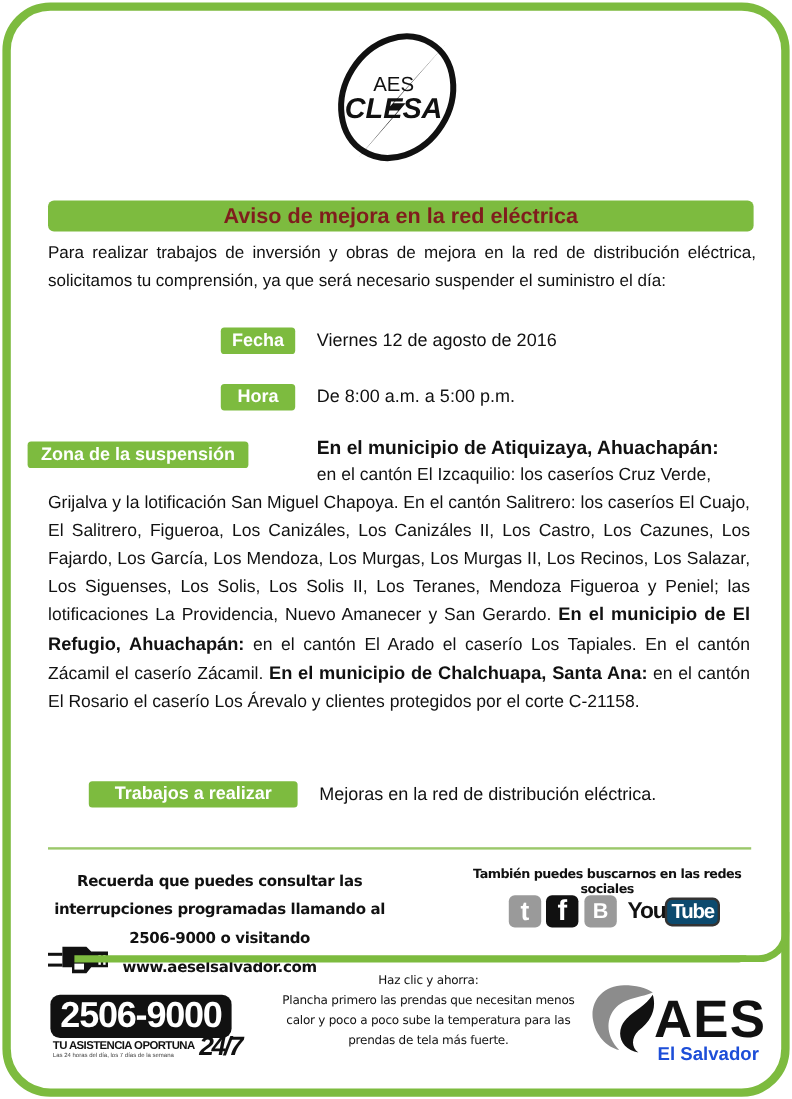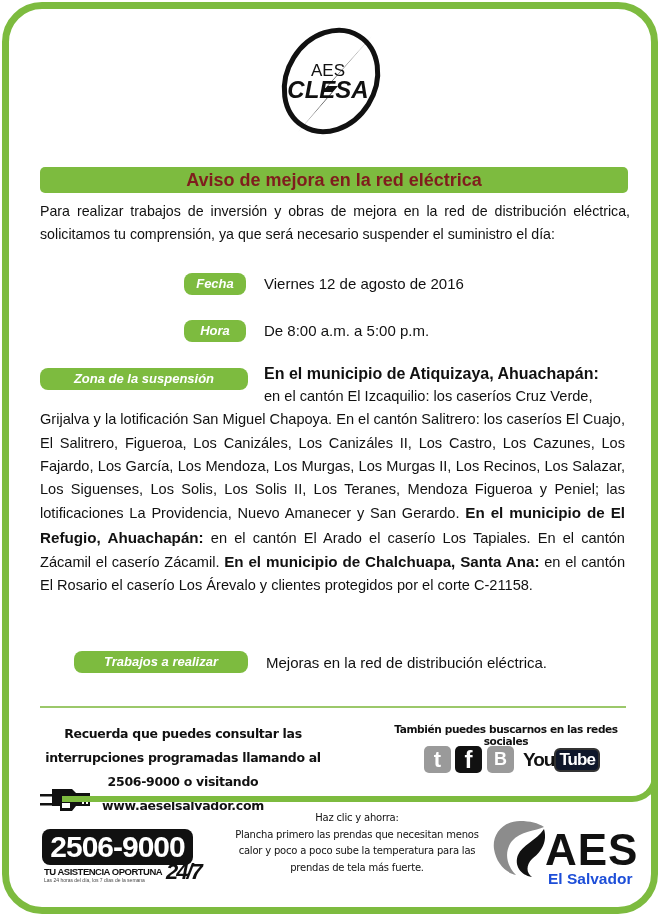--- a/index.html
+++ b/index.html
@@ -19,21 +19,21 @@
     font-size: 18px; text-align: center; line-height: 26px; font-weight: bold;
   }
 
   .intro {
     position: absolute; left: 40px; top: 200px; width: 590px;
     font-size: 14.2px; line-height: 23px; text-align: justify;
   }
 
   .pill {
     position: absolute; background: #7dbb3f; color: #fff; font-weight: bold;
-    font-size: 13px; height: 22px; line-height: 22px; text-align: center; border-radius: 8px; font-style: italic;
+    font-size: 15px; height: 22px; line-height: 22px; text-align: center; border-radius: 3px;
   }
   .value { position: absolute; font-size: 15px; line-height: 22px; }
 
   .zone-head {
     position: absolute; left: 264px; top: 363px; font-size: 16px; font-weight: bold; line-height: 22px;
   }
   .zone-body {
     position: absolute; left: 40px; top: 385px; width: 585px;
     font-size: 14.6px; line-height: 23.3px; text-align: justify;
   }
@@ -90,21 +90,21 @@
 
 <div class="title-bar">Aviso de mejora en la red eléctrica</div>
 <p class="intro">Para realizar trabajos de inversión y obras de mejora en la red de distribución eléctrica, solicitamos tu comprensión, ya que será necesario suspender el suministro el día:</p>
 
 <div class="pill" style="left:184px;top:273px;width:62px;">Fecha</div>
 <div class="value" style="left:264px;top:273px;">Viernes 12 de agosto de 2016</div>
 
 <div class="pill" style="left:184px;top:320px;width:62px;">Hora</div>
 <div class="value" style="left:264px;top:320px;">De 8:00 a.m. a 5:00 p.m.</div>
 
-<div class="pill" style="left:40px;top:368px;width:208px;">Zona de la suspensión</div>
+<div class="pill" style="left:23px;top:368px;width:184px;">Zona de la suspensión</div>
 <div class="zone-head">En el municipio de Atiquizaya, Ahuachapán:</div>
 
 <div class="zone-body">
   <span class="indent">en el cantón El Izcaquilio: los caseríos Cruz Verde,</span>
   <span>Grijalva y la lotificación San Miguel Chapoya. En el cantón Salitrero: los caseríos El Cuajo, El Salitrero, Figueroa, Los Canizáles, Los Canizáles II, Los Castro, Los Cazunes, Los Fajardo, Los García, Los Mendoza, Los Murgas, Los Murgas II, Los Recinos, Los Salazar, Los Siguenses, Los Solis, Los Solis II, Los Teranes, Mendoza Figueroa y Peniel; las lotificaciones La Providencia, Nuevo Amanecer y San Gerardo.</span>
   <b>En el municipio de El Refugio, Ahuachapán:</b>
   <span>en el cantón El Arado el caserío Los Tapiales. En el cantón Zácamil el caserío Zácamil.</span>
   <b>En el municipio de Chalchuapa, Santa Ana:</b>
   <span>en el cantón El Rosario el caserío Los Árevalo y clientes protegidos por el corte C-21158.</span>
 </div>
@@ -125,21 +125,21 @@
     <span>t</span>
   </div>
 <div class="social sq" style="left:455px;background:#111;font-size:24px;font-family:'Liberation Sans',sans-serif;">
     <span>f</span>
   </div>
 <div class="social sq" style="left:487px;background:#9a9a9a;font-size:18px;">
     <span>B</span>
   </div>
 <div class="social" style="left:523px;display:flex;align-items:center;">
   <span style="font-weight:bold;font-size:19px;letter-spacing:-1px;">You</span>
-  <span style="background:#0f172a;color:#fff;border:2px solid #333;border-radius:6px;font-weight:bold;font-size:17px;padding:0 3px;letter-spacing:-1px;">Tube</span>
+  <span style="background:#0c4a6e;color:#fff;border:2px solid #333;border-radius:6px;font-weight:bold;font-size:17px;padding:0 3px;letter-spacing:-1px;">Tube</span>
 </div>
 
 <svg style="position:absolute;left:40px;top:786px;" width="56" height="28" viewBox="0 0 56 28">
   <rect x="0" y="8" width="12" height="2.5" fill="#111"></rect>
   <rect x="0" y="17" width="12" height="2.5" fill="#111"></rect>
   <path d="M12 3 L32 3 L36 7 L50 7 L50 20 L36 20 L32 25 L20 25 L20 20 L12 20 Z" fill="#111"></path>
   <rect x="22" y="17" width="8" height="5" fill="#fff"></rect>
   <rect x="42" y="10" width="2" height="8" fill="#fff"></rect>
   <rect x="46" y="10" width="2" height="8" fill="#fff"></rect>
 </svg>

